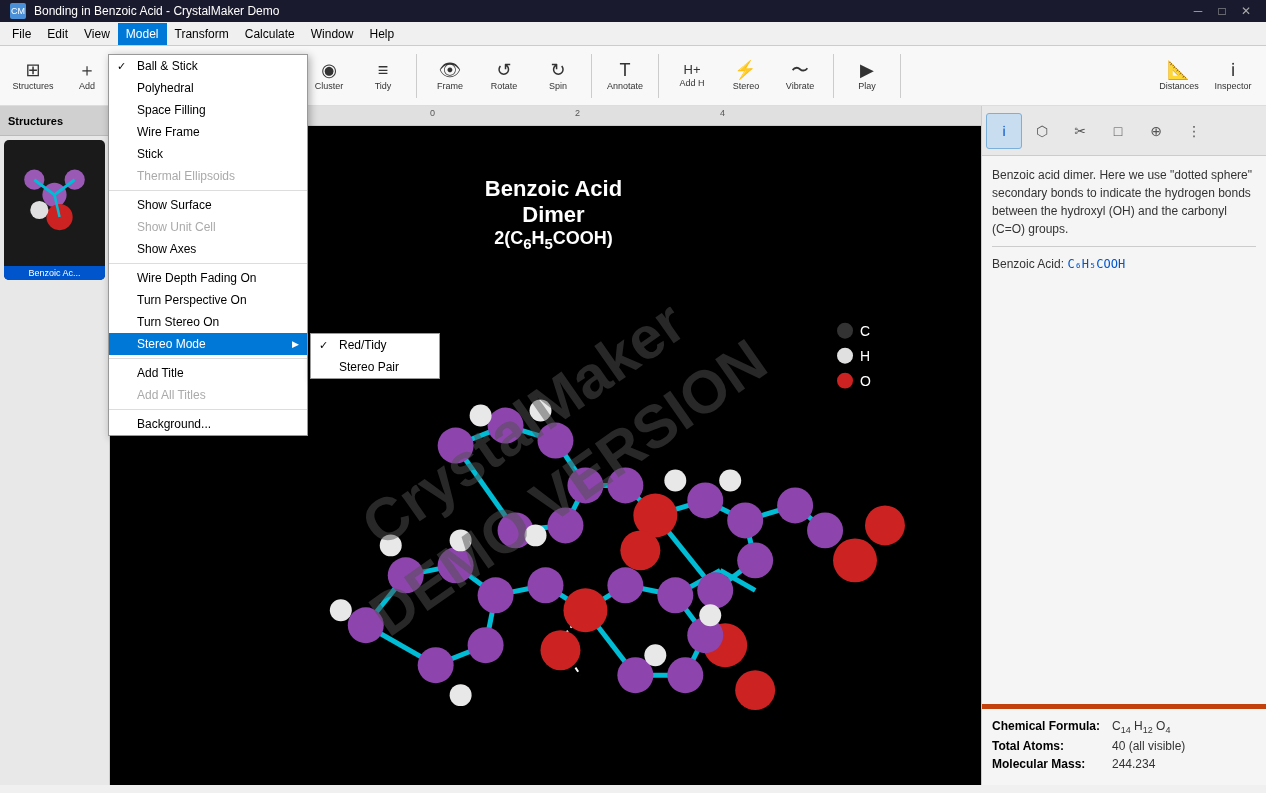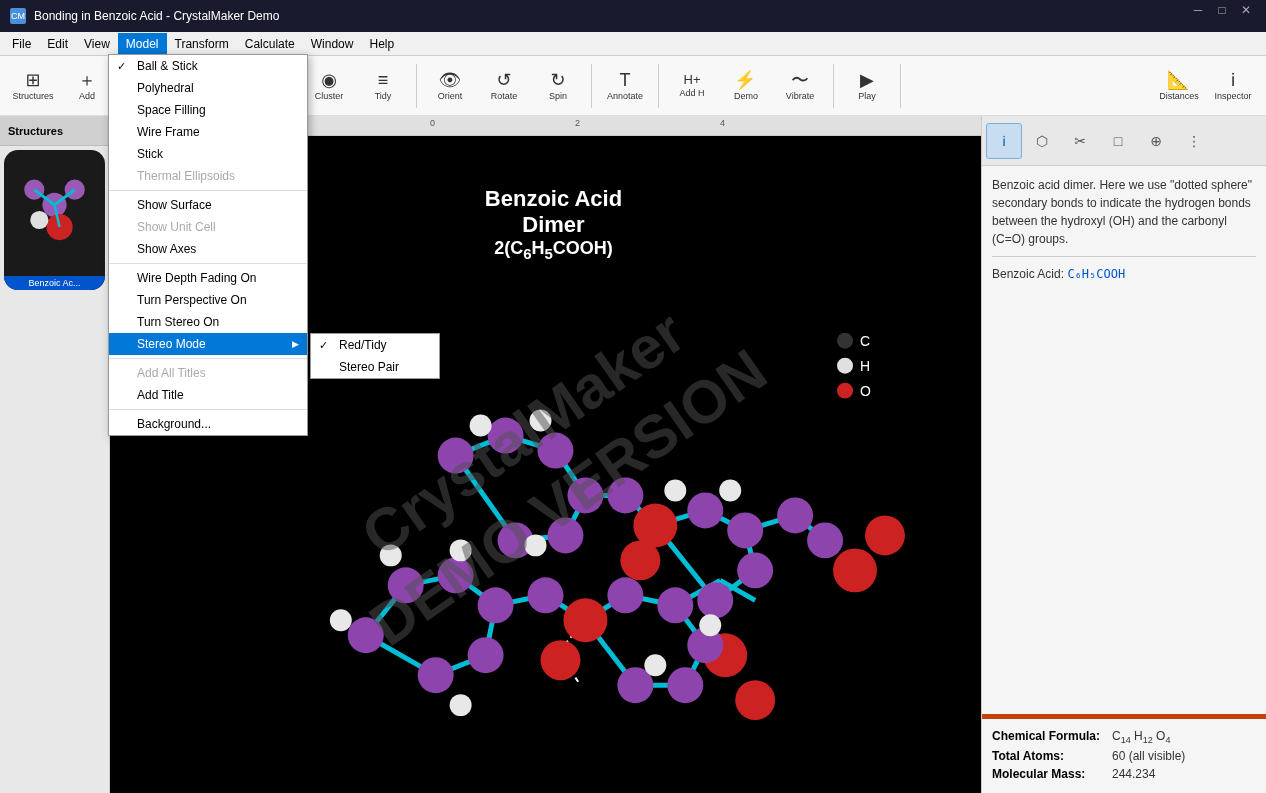--- a/index.html
+++ b/index.html
@@ -2,22 +2,23 @@
 <html><head>
   <meta charset="utf-8">
   <style>
     * { box-sizing: border-box; margin: 0; padding: 0; }
     body { font-family: 'Segoe UI', Arial, sans-serif; font-size: 12px; background: #f0f0f0; overflow: hidden; width: 1266px; height: 793px; }
 
     
     .title-bar {
       background: #1a1a2e;
       color: white;
-      height: 32px;
-      display: flex;
+      height: 22px;
+      display: flex;
+      align-items: center;
       justify-content: space-between;
       padding: 0 10px;
       font-size: 12px;
     }
     .title-bar-left { display: flex; align-items: center; gap: 8px; }
     .title-bar-icon { width: 16px; height: 16px; background: #4a90d9; border-radius: 2px; display: flex; align-items: center; justify-content: center; font-size: 9px; color: white; }
     .title-bar-controls { display: flex; gap: 4px; }
     .title-btn { width: 20px; height: 20px; background: transparent; border: none; color: #aaa; cursor: pointer; display: flex; align-items: center; justify-content: center; font-size: 12px; }
 
     
@@ -89,21 +90,21 @@
       display: flex;
       align-items: center;
       padding: 0 8px;
       font-size: 11px;
       font-weight: bold;
     }
     .sidebar-thumb {
       height: 140px;
       background: #1a1a1a;
       margin: 4px;
-      border-radius: 14px;
+      border-radius: 5px;
       overflow: hidden;
       position: relative;
     }
     .thumb-label {
       position: absolute;
       bottom: 0;
       left: 0;
       right: 0;
       background: #0055cc;
       color: white;
@@ -323,21 +324,21 @@
     <span class="toolbar-icon">◉</span>
     <span>Cluster</span>
   </div>
   <div class="toolbar-btn">
     <span class="toolbar-icon">≡</span>
     <span>Tidy</span>
   </div>
   <div class="toolbar-sep"></div>
   <div class="toolbar-btn">
     <span class="toolbar-icon">👁</span>
-    <span>Orient</span>
+    <span>Frame</span>
   </div>
   <div class="toolbar-btn">
     <span class="toolbar-icon">↺</span>
     <span>Rotate</span>
   </div>
   <div class="toolbar-btn">
     <span class="toolbar-icon">↻</span>
     <span>Spin</span>
   </div>
   <div class="toolbar-sep"></div>
@@ -345,21 +346,21 @@
     <span class="toolbar-icon">T</span>
     <span>Annotate</span>
   </div>
   <div class="toolbar-sep"></div>
   <div class="toolbar-btn">
     <span class="toolbar-icon" style="font-size:13px;">H+</span>
     <span>Add H</span>
   </div>
   <div class="toolbar-btn">
     <span class="toolbar-icon">⚡</span>
-    <span>Demo</span>
+    <span>Stereo</span>
   </div>
   <div class="toolbar-btn">
     <span class="toolbar-icon">〜</span>
     <span>Vibrate</span>
   </div>
   <div class="toolbar-sep"></div>
   <div class="toolbar-btn">
     <span class="toolbar-icon">▶</span>
     <span>Play</span>
   </div>
@@ -542,21 +543,21 @@
         <span>Benzoic Acid: </span><span class="inspector-formula">C₆H₅COOH</span>
       </p>
     </div>
     <div class="chem-info">
       <div class="chem-row">
         <span class="chem-label">Chemical Formula:</span>
         <span class="chem-value">C<sub>14</sub> H<sub>12</sub> O<sub>4</sub></span>
       </div>
       <div class="chem-row">
         <span class="chem-label">Total Atoms:</span>
-        <span class="chem-value">60 (all visible)</span>
+        <span class="chem-value">40 (all visible)</span>
       </div>
       <div class="chem-row">
         <span class="chem-label">Molecular Mass:</span>
         <span class="chem-value">244.234</span>
       </div>
     </div>
   </div>
 </div>
 
 <div class="dropdown-menu">
@@ -569,22 +570,22 @@
   <div class="dropdown-sep"></div>
   <div class="dropdown-item">Show Surface</div>
   <div class="dropdown-item disabled">Show Unit Cell</div>
   <div class="dropdown-item">Show Axes</div>
   <div class="dropdown-sep"></div>
   <div class="dropdown-item">Wire Depth Fading On</div>
   <div class="dropdown-item">Turn Perspective On</div>
   <div class="dropdown-item">Turn Stereo On</div>
   <div class="dropdown-item stereo-mode has-sub">Stereo Mode</div>
   <div class="dropdown-sep"></div>
+  <div class="dropdown-item">Add Title</div>
   <div class="dropdown-item disabled">Add All Titles</div>
-  <div class="dropdown-item">Add Title</div>
   <div class="dropdown-sep"></div>
   <div class="dropdown-item">Background...</div>
 </div>
 
 <div class="submenu" style="top: 333px;">
   <div class="submenu-item checked">Red/Tidy</div>
   <div class="submenu-item">Stereo Pair</div>
 </div>
 
 </body></html>

